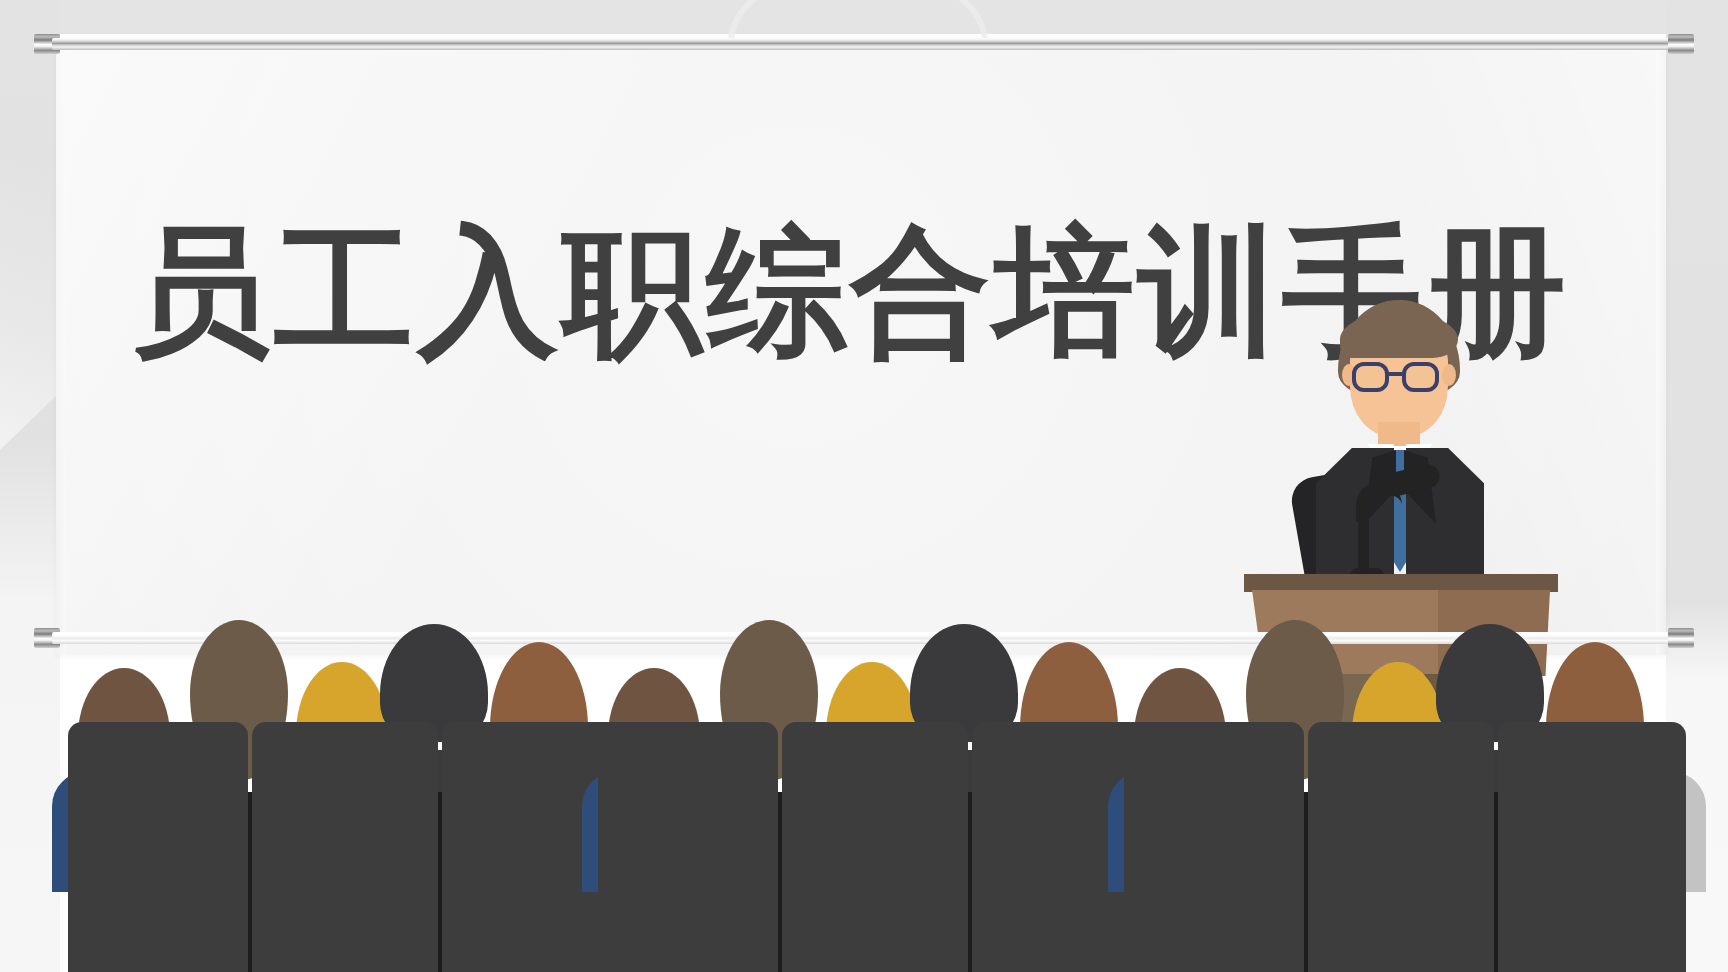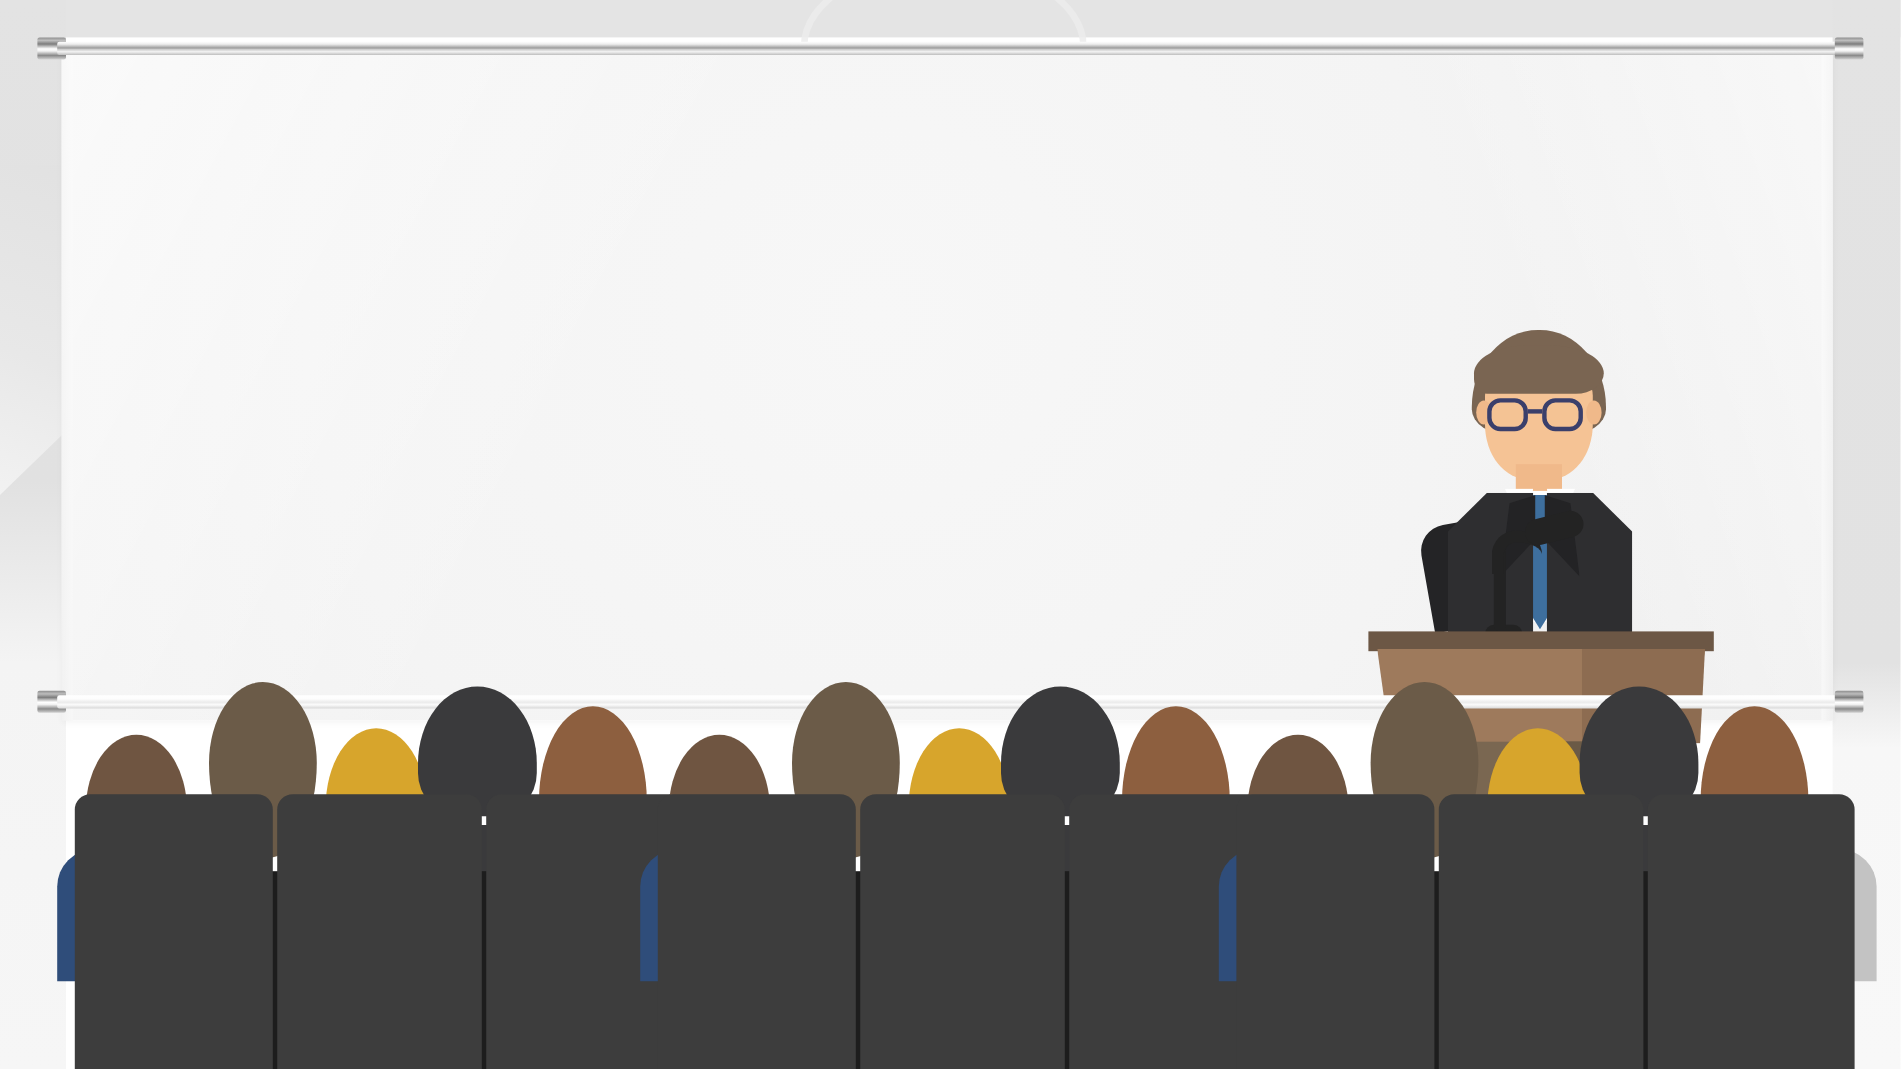--- a/index.html
+++ b/index.html
@@ -234,20 +234,21 @@
   <div class="corner-shadow-l"></div>
   <div class="ceiling-arc"></div>
 
   <div class="screen">
     <div class="screen-edge-l"></div>
     <div class="screen-edge-r"></div>
     <div class="screen-sheen-a"></div>
     <div class="screen-sheen-b"></div>
   </div>
 
+  <div class="title">员工入职综合培训手册</div>
 
   <div class="speaker">
     <div class="sp-arm-far"></div>
 
     <div class="sp-hair"></div>
     <div class="sp-face"></div>
     <div class="sp-ear-l"></div>
     <div class="sp-ear-r"></div>
     <div class="sp-fringe"></div>
     <div class="glass l"></div>

